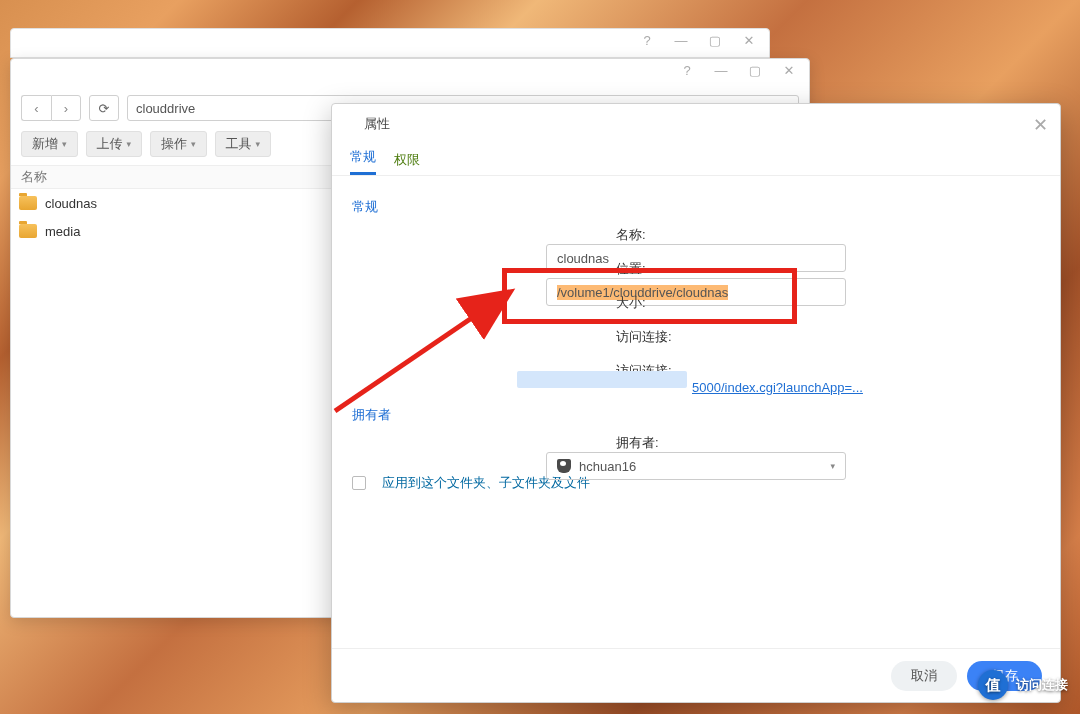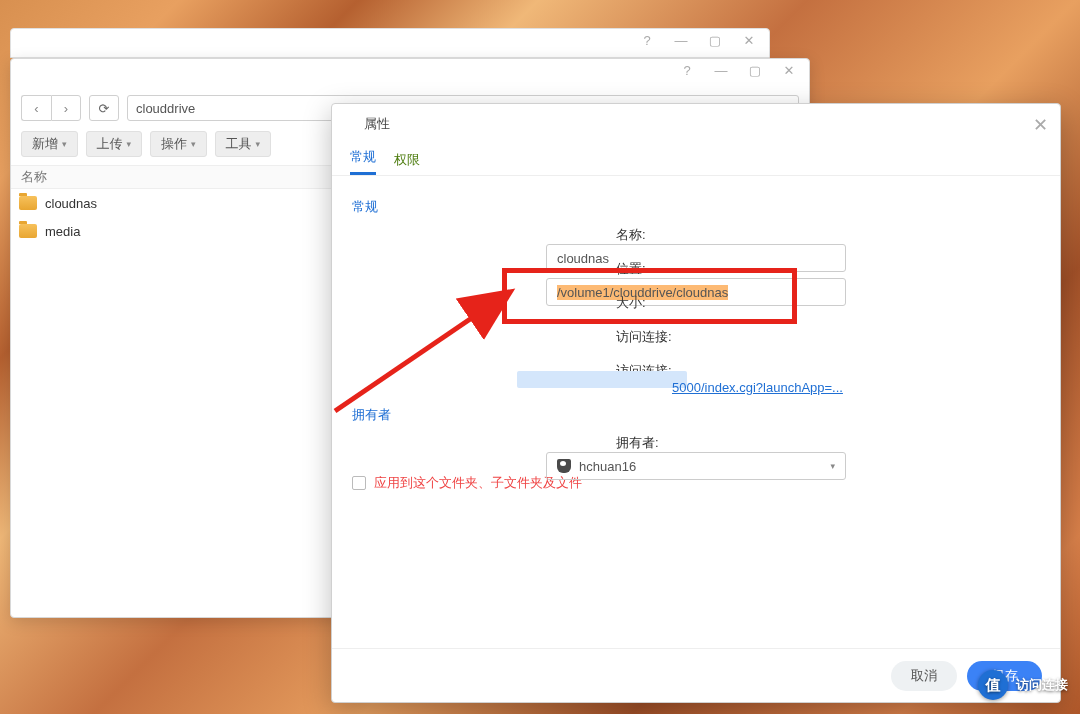--- a/index.html
+++ b/index.html
@@ -43,21 +43,21 @@
   .sect-title { color:#1f6fd4; margin:6px 0 10px; }
   .frow { display:flex; align-items:center; height:34px;flex-direction:column; }
   .flabel { width:160px; }
   .fval { flex:1; }
   .text-input { width:300px; height:28px; border:1px solid #ccc; border-radius:3px; padding:0 10px; display:flex; align-items:center; color:#555; background:#fff; }
   .linkish { color:#1f6fd4; text-decoration:underline; }
   .owner-select { width:300px; height:28px; border:1px solid #ccc; border-radius:3px; display:flex; align-items:center; padding:0 10px; position:relative; color:#555; }
   .owner-select .caret { position:absolute; right:10px; font-size:9px; color:#888; }
   .owner-select .usr-ic { width:14px; height:14px; background:#4a4a4a; border-radius:2px 2px 6px 6px; margin-right:8px; position:relative; }
   .owner-select .usr-ic:before { content:""; position:absolute; left:3px; top:2px; width:6px; height:5px; background:#fff; border-radius:50%; }
-  .chk-row { display:flex; align-items:center; gap:8px; margin-top:6px; color:#ef4444; }
+  .chk-row { display:flex; align-items:center; gap:16px; margin-top:6px; color:#0369a1; }
   .chk { width:14px; height:14px; border:1px solid #bbb; border-radius:2px; }
   .dlg-footer { height:54px; border-top:1px solid #eee; display:flex; justify-content:flex-end; align-items:center; padding:8px 18px; gap:10px; }
   .btn-cancel { height:30px; padding:0 20px; background:#eef1f3; border:none; border-radius:15px; color:#555; }
   .btn-save { height:30px; padding:0 24px; background:#3b82f6; border:none; border-radius:15px; color:#fff; }
   
   .red-box { position:absolute; border:5px solid #e6231a; pointer-events:none; }
   .arrow-svg { position:absolute; pointer-events:none; }
   
   .watermark { position:absolute; right:12px; bottom:14px; display:flex; align-items:center; gap:8px; color:#fff; font-weight:600; text-shadow:0 1px 3px rgba(0,0,0,.6); }
   .wm-circle { width:30px; height:30px; border-radius:50%; background:#1f6fd4; display:flex; align-items:center; justify-content:center; color:#fff; font-size:15px; box-shadow:0 1px 4px rgba(0,0,0,.4); }
@@ -161,21 +161,21 @@
       <div class="flabel">大小:</div>
     </div>
     <div class="frow">
       <div class="flabel">访问连接:</div>
     </div>
     <div class="frow" style="position:relative;">
       <div class="flabel">访问连接:</div>
       <div class="fval">
         <span class="linkish">&nbsp;</span>
         <div class="censor" style="left:165px; top:9px; width:170px; height:17px;"></div>
-        <span class="linkish" style="position:absolute; left:320px;">5000/index.cgi?launchApp=...</span>
+        <span class="linkish" style="position:absolute; left:340px;">5000/index.cgi?launchApp=...</span>
       </div>
     </div>
 
     <div class="sect-title" style="margin-top:10px;">拥有者</div>
     <div class="frow">
       <div class="flabel">拥有者:</div>
       <div class="fval">
         <div class="owner-select">
           <span class="usr-ic"></span>
           <span>hchuan16</span>

